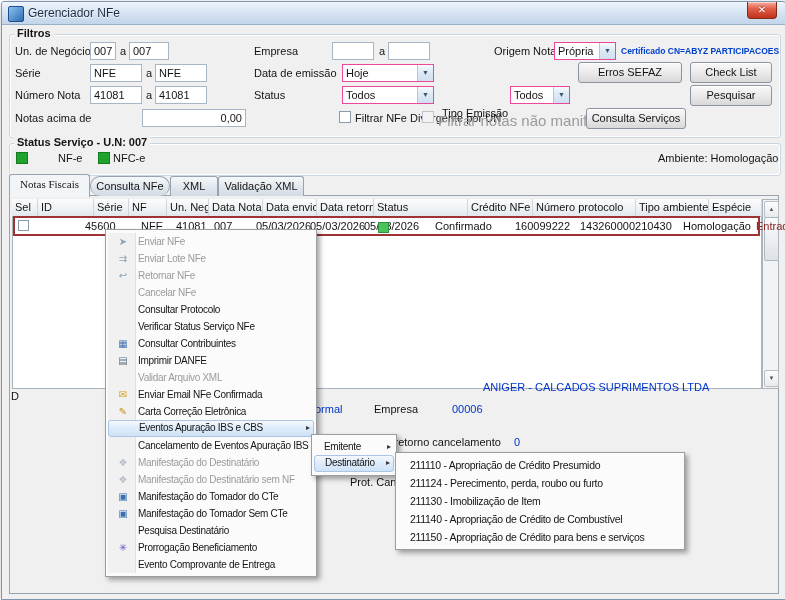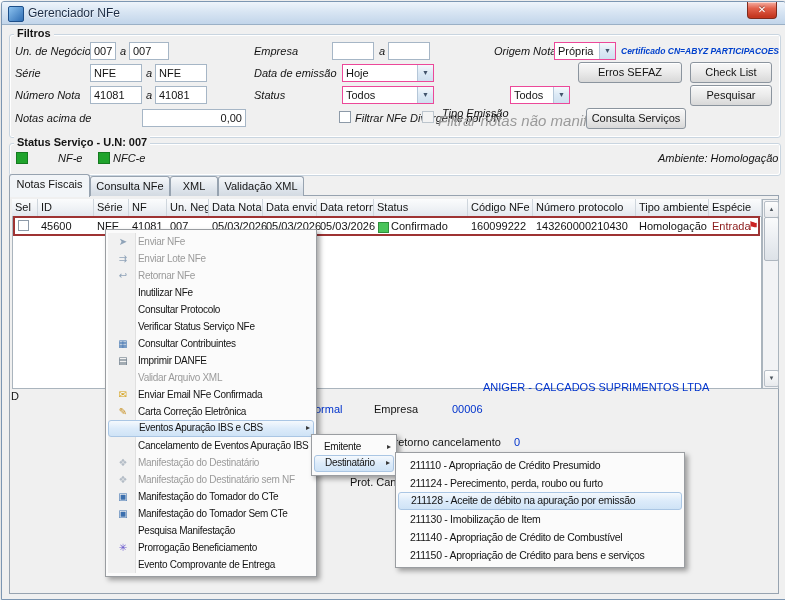--- a/index.html
+++ b/index.html
@@ -10,21 +10,21 @@
   .tb{position:absolute;left:0;top:0;right:0;height:22px;
       background:linear-gradient(#eef4fb,#d8e5f3 45%,#c2d5ea);border-bottom:1px solid #9ab0c6;}
   .tb-ico{position:absolute;left:6px;top:4px;width:14px;height:14px;
       background:linear-gradient(135deg,#8cc2ef,#2e6db4);border:1px solid #1d4f8a;border-radius:2px;}
   .tb-title{position:absolute;left:26px;top:4px;font-size:12px;color:#1c2c44;text-shadow:0 1px 0 rgba(255,255,255,.8);white-space:nowrap;}
   .tb-close{position:absolute;right:8px;top:0;width:30px;height:17px;box-sizing:border-box;
       background:linear-gradient(#f6b1a4,#e2614b 40%,#c53821 90%);border:1px solid #7e2a1c;border-top:none;
       border-radius:0 0 4px 4px;color:#fff;font-size:10px;font-weight:bold;text-align:center;line-height:15px;
       text-shadow:0 -1px 1px rgba(0,0,0,.4);box-shadow:inset 0 1px 0 rgba(255,255,255,.5);cursor:default;}
   
-  .lbl{position:absolute;white-space:nowrap;font-style:italic;}
+  .lbl{position:absolute;white-space:nowrap;}
   .blue{color:#0033cc;}
   .cert{color:#0040cc;font-weight:bold;font-size:8.5px;overflow:hidden;}
   .inp{position:absolute;height:18px;box-sizing:border-box;background:#fff;border:1px solid #a6b6c6;
        padding:0 3px;line-height:16px;white-space:nowrap;overflow:hidden;}
   .inp.num{text-align:right;}
   .sel{position:absolute;height:18px;box-sizing:border-box;background:#fff;border:1px solid #ec4899;
        padding:0 17px 0 3px;line-height:16px;white-space:nowrap;overflow:hidden;}
   .sel .ar{position:absolute;right:0;top:0;bottom:0;width:15px;
        background:linear-gradient(#f5f9fc,#dce9f5 50%,#cfe0f0);border-left:1px solid #b4c6d8;
        color:#41536b;font-size:7px;line-height:16px;text-align:center;}
@@ -36,31 +36,31 @@
   .grpl{position:absolute;font-weight:bold;background:#f0f0f0;padding:0 3px;white-space:nowrap;text-align:center;}
   .chkb{position:absolute;width:12px;height:12px;box-sizing:border-box;background:#fff;border:1px solid #8d9aa8;}
   .chkb.dis{background:#f3f3f3;border-color:#bcc5cd;}
   .dislbl{color:#9a9a9a;}
   .sq{position:absolute;width:10px;height:10px;background:#1fa32c;border:1px solid #157a20;}
   .sq.s{width:9px;height:9px;background:#49c45a;border-color:#2f8f3c;}
   
   .tab{position:absolute;top:174px;height:20px;box-sizing:border-box;cursor:default;
        background:linear-gradient(#f6f8fa,#dfe5ec 60%,#d3dae2);border:1px solid #97a3b0;border-bottom:none;
        border-radius:3px 3px 0 0;text-align:center;line-height:19px;z-index:2;white-space:nowrap;}
-  .tab.act{top:172px;height:23px;background:#f2f5f8;z-index:3;}
+  .tab.act{top:172px;height:23px;background:#f2f5f8;z-index:3;font-family:Liberation Serif, serif;}
   .panel{position:absolute;left:7px;top:193px;width:770px;height:399px;box-sizing:border-box;
        background:#f0f0f0;border:1px solid #97a3b0;z-index:1;}
   
   .grid{position:absolute;left:10px;top:197px;width:750px;height:190px;box-sizing:border-box;
        background:#fff;border:1px solid #aab4bd;z-index:2;}
   .gh{position:absolute;top:197px;height:18px;box-sizing:border-box;z-index:3;
        background:linear-gradient(#fbfcfd,#eef1f5 60%,#e2e7ee);
        border-right:1px solid #cfd6dd;border-bottom:1px solid #aab4bd;
        padding:0 3px;line-height:17px;white-space:nowrap;overflow:hidden;}
-  .cell{position:absolute;top:216px;height:30px;line-height:17px;white-space:nowrap;z-index:3;}
+  .cell{position:absolute;top:216px;height:30px;line-height:17px;white-space:nowrap;z-index:3;margin-left:44px;}
   .rowsel{position:absolute;left:11px;top:214px;width:747px;height:20px;border:2px solid #9e3333;
        box-sizing:border-box;z-index:4;}
   .rowchk{position:absolute;left:16px;top:218px;width:11px;height:11px;box-sizing:border-box;
        background:#fff;border:1px solid #8d9aa8;z-index:4;}
   .sb{position:absolute;left:760px;top:197px;width:17px;height:190px;box-sizing:border-box;
        background:#f2f3f5;border:1px solid #aab4bd;z-index:2;}
   .sbb{position:absolute;left:1px;width:13px;height:15px;background:linear-gradient(#fdfdfd,#e8eaed);
        border:1px solid #b8bfc7;border-radius:2px;font-size:6px;text-align:center;line-height:14px;color:#4e565e;}
   .sbt{position:absolute;left:1px;top:17px;width:13px;height:42px;background:linear-gradient(#fafbfc,#dde2e8);
        border:1px solid #aeb6bf;border-radius:2px;}
@@ -153,37 +153,37 @@
 
   <div class="grp" style="left:7px;top:141px;width:770px;height:31px;"></div>
   <span class="grpl" style="left:12px;top:134px;">Status Serviço - U.N: 007</span>
   <span class="sq" style="left:14px;top:150px;"></span>
   <span class="lbl" style="left:29px;top:150px;padding-left:27px;">NF-e</span>
   <span class="sq" style="left:96px;top:150px;"></span>
   <span class="lbl" style="left:111px;top:150px;">NFC-e</span>
   <span class="lbl" style="left:656px;top:150px;">Ambiente: Homologação</span>
 
   <div class="tab act" style="left:7px;width:81px;">Notas Fiscais</div>
-  <div class="tab" style="left:88px;width:80px;">Consulta NFe</div>
+  <div class="tab" style="left:88px;width:80px;border-radius:10px;">Consulta NFe</div>
   <div class="tab" style="left:168px;width:48px;">XML</div>
   <div class="tab" style="left:216px;width:86px;">Validação XML</div>
 
   <div class="panel"></div>
 
   <div class="grid"></div>
   <span class="gh" style="left:10px;width:26px;">Sel</span>
   <span class="gh" style="left:36px;width:56px;">ID</span>
   <span class="gh" style="left:92px;width:35px;">Série</span>
   <span class="gh" style="left:127px;width:38px;">NF</span>
   <span class="gh" style="left:165px;width:42px;">Un. Neg.</span>
   <span class="gh" style="left:207px;width:54px;">Data Nota</span>
   <span class="gh" style="left:261px;width:54px;">Data envio</span>
   <span class="gh" style="left:315px;width:57px;">Data retorno</span>
   <span class="gh" style="left:372px;width:94px;">Status</span>
-  <span class="gh" style="left:466px;width:65px;">Código NFe</span>
+  <span class="gh" style="left:466px;width:65px;">Crédito NFe</span>
   <span class="gh" style="left:531px;width:103px;">Número protocolo</span>
   <span class="gh" style="left:634px;width:73px;">Tipo ambiente</span>
   <span class="gh" style="left:707px;width:53px;">Espécie</span>
 
   <div class="rowsel"></div>
   <span class="rowchk"></span>
   <span class="cell" style="left:39px;">45600</span>
   <span class="cell" style="left:95px;">NFE</span>
   <span class="cell" style="left:130px;">41081</span>
   <span class="cell" style="left:168px;">007</span>
@@ -220,23 +220,23 @@
       <span>Enviar NFe</span>
     </div>
     <div class="mi dis">
       <span class="mi-ico" style="color:#8fa3b8">⇉</span>
       <span>Enviar Lote NFe</span>
     </div>
     <div class="mi dis">
       <span class="mi-ico" style="color:#8fa3b8">↩</span>
       <span>Retornar NFe</span>
     </div>
-    <div class="mi">
-      <span class="mi-ico"></span>
-      <span>Inutilizar NFe</span>
+    <div class="mi dis">
+      <span class="mi-ico"></span>
+      <span>Cancelar NFe</span>
     </div>
     <div class="mi">
       <span class="mi-ico"></span>
       <span>Consultar Protocolo</span>
     </div>
     <div class="mi">
       <span class="mi-ico"></span>
       <span>Verificar Status Serviço NFe</span>
     </div>
     <div class="mi">
@@ -279,21 +279,21 @@
     <div class="mi">
       <span class="mi-ico" style="color:#3b6fae">▣</span>
       <span>Manifestação do Tomador do CTe</span>
     </div>
     <div class="mi">
       <span class="mi-ico" style="color:#3b6fae">▣</span>
       <span>Manifestação do Tomador Sem CTe</span>
     </div>
     <div class="mi">
       <span class="mi-ico"></span>
-      <span>Pesquisa Manifestação</span>
+      <span>Pesquisa Destinatário</span>
     </div>
     <div class="mi">
       <span class="mi-ico" style="color:#6a5acd">✳</span>
       <span>Prorrogação Beneficiamento</span>
     </div>
     <div class="mi">
       <span class="mi-ico"></span>
       <span>Evento Comprovante de Entrega</span>
     </div>
   </div>
@@ -305,19 +305,18 @@
     </div>
     <div class="mi hl">
       <span>Destinatário</span>
       <span class="mi-arr">▸</span>
     </div>
   </div>
 
   <div class="menu" id="sub2">
     <div class="mi">211110 - Apropriação de Crédito Presumido</div>
     <div class="mi">211124 - Perecimento, perda, roubo ou furto</div>
-    <div class="mi hl">211128 - Aceite de débito na apuração por emissão</div>
     <div class="mi">211130 - Imobilização de Item</div>
     <div class="mi">211140 - Apropriação de Crédito de Combustível</div>
     <div class="mi">211150 - Apropriação de Crédito para bens e serviços</div>
   </div>
 
 </div>
 
 </body></html>

